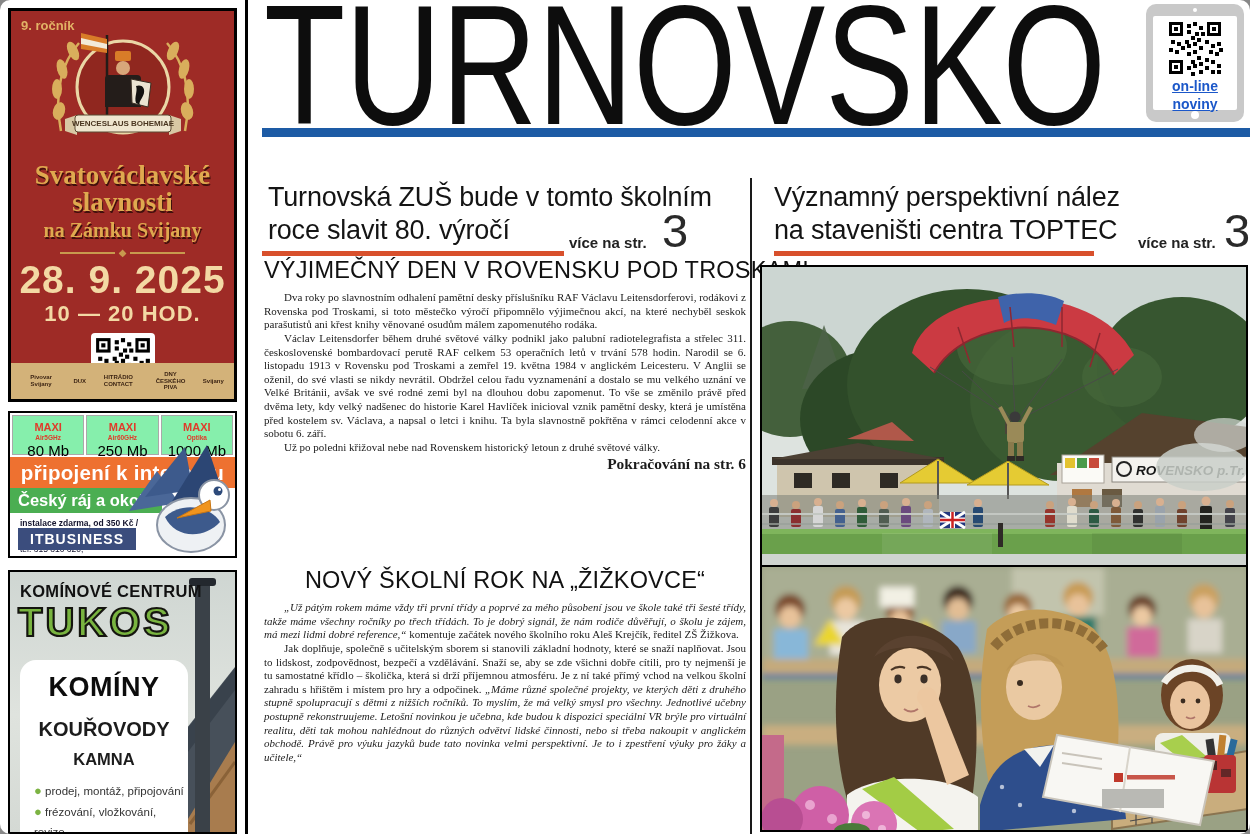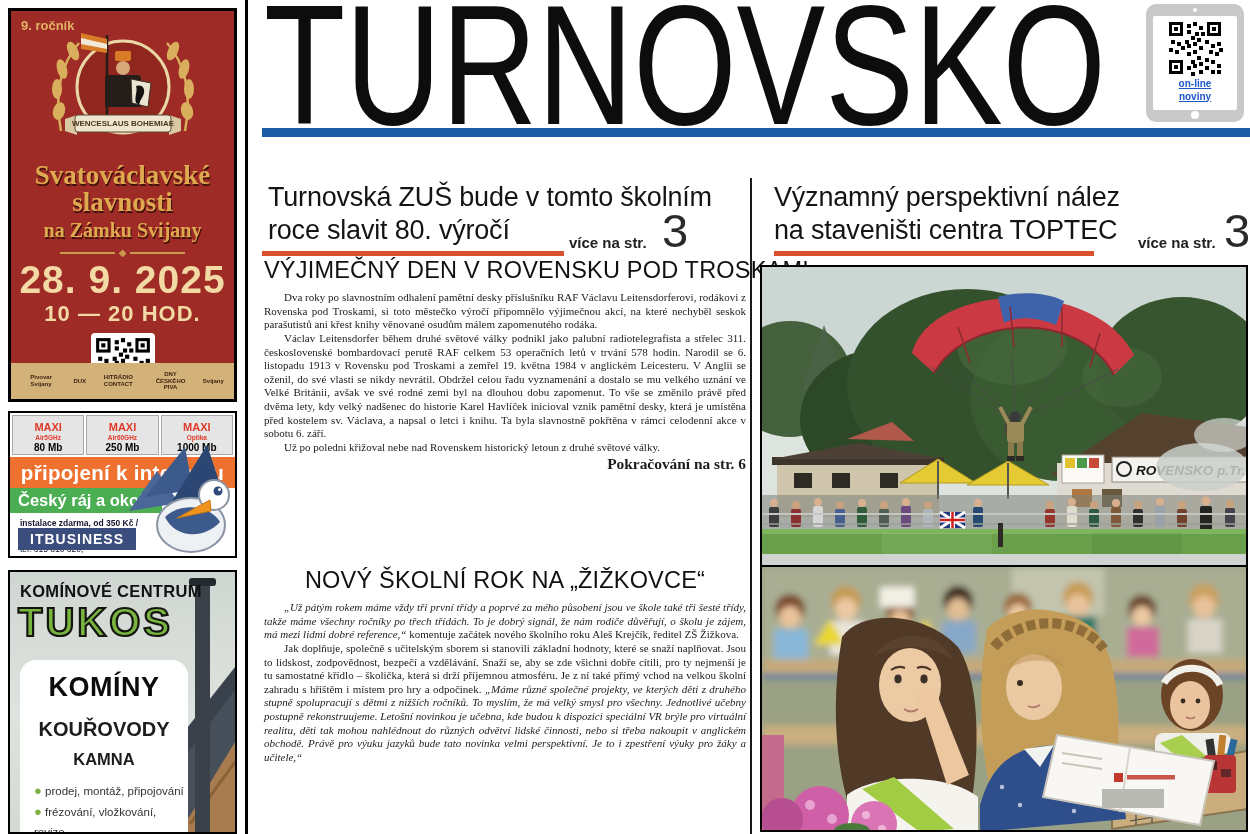--- a/index.html
+++ b/index.html
@@ -1,39 +1,39 @@
 <!DOCTYPE html>
 <html lang="cs"><head>
 <meta charset="utf-8">
 <style>
   * { margin:0; padding:0; box-sizing:border-box; }
   html,body { background:#888; }
   .page {
     position:relative; width:1250px; height:834px; background:#fff;
-    overflow:hidden; font-family:"Liberation Sans", sans-serif; color:#1c1c1c;
+    overflow:hidden; font-family:"Liberation Sans", sans-serif; color:#1c1c1c;border-radius:10px;
   }
   .abs { position:absolute; }
 
   
   .vrule-sidebar { left:245px; top:0; width:3px; height:834px; background:#000; }
   .main { left:262px; top:0; width:988px; height:834px; }
   .vrule-columns { left:488px; top:178px; width:2px; height:656px; background:#1a1a1a; }
 
   
   .mast-title-svg { left:0; top:0; }
   .accent-box { left:686px; top:49px; width:298px; height:80px; background:#d8502c; }
   .accent-box .accent-text {
     position:absolute; left:24px; top:4px; color:#fff; font-size:64px; font-weight:800; letter-spacing:-1px;
   }
   .tablet { right:6px; top:4px; width:98px; height:118px; background:#c9c9c9; border-radius:10px; z-index:5; }
   .tablet .cam { position:absolute; top:4px; left:47px; width:4px; height:4px; border-radius:50%; background:#fff; }
   .tablet .home { position:absolute; bottom:3px; left:45px; width:8px; height:8px; border-radius:50%; background:#fff; }
   .tablet .screen { position:absolute; left:7px; right:7px; top:12px; bottom:12px; background:#fff; border-radius:2px; text-align:center; }
   .tablet .qr-wrap { margin:3px auto 1px; width:58px; height:58px; }
-  .tablet .online-link { display:block; color:#1b57c9; font-weight:700; font-size:10px; text-decoration:underline; line-height:1.25; }
+  .tablet .online-link { display:block; color:#1b57c9; font-weight:700; font-size:14px; text-decoration:underline; line-height:1.25; }
   .blue-line { left:0; top:128px; width:988px; height:9px; background:#1d5ba5; }
   .gray-bar { left:0; top:137px; width:988px; height:31px; background:#b4b3b0; font-size:19px; color:#1f1f1f; }
   .gray-bar .issue { position:absolute; left:12px; top:4px; }
   .gray-bar .dates { position:absolute; right:10px; top:4px; }
 
   
   .teaser-head { font-size:27px; line-height:1.24; color:#141414; letter-spacing:-0.2px; }
   .t1-head { left:6px; top:181px; width:445px; }
   .t2-head { left:512px; top:181px; width:375px; }
   .red-bar { height:5px; background:#d8502c; }
@@ -74,24 +74,24 @@
   .ornament .bar { width:55px; height:2px; background:#c89a4e; }
   .ornament .dot { font-size:10px; }
   .svij-date { color:#f3d9a4; font-size:39px; font-weight:800; letter-spacing:1px; line-height:1.05; }
   .svij-time { color:#f3d9a4; font-size:22px; font-weight:800; letter-spacing:1px; }
   .svij-qr { margin:6px auto 0; width:64px; height:64px; background:#fff; border-radius:4px; padding:2px; }
   .sponsor-strip { position:absolute; left:0; right:0; bottom:0; height:36px; background:#d3b279; display:flex; align-items:center; justify-content:space-around; padding:0 4px; }
   .sponsor { font-size:6px; font-weight:700; color:#3d2514; line-height:1.1; max-width:40px; text-align:center; }
 
   .ad-itb { left:8px; top:411px; width:229px; height:147px; background:#fff; border-width:2px; }
   .plans { display:flex; height:42px; padding:2px 2px 0; gap:2px; }
-  .plan { flex:1; border:1px solid #a9a9a9; text-align:center; padding-top:1px; background:#e5e5e5; }
+  .plan { flex:1; border:1px solid #a9a9a9; text-align:center; padding-top:1px; background:#86efac; }
   .plan .brand { color:#e03a2a; font-size:11px; font-weight:800; line-height:1; }
   .plan .tech { color:#e03a2a; font-size:6.5px; font-weight:700; line-height:1; display:block; }
-  .plan .speed { color:#000; font-size:10px; font-weight:700; line-height:1.2; }
+  .plan .speed { color:#000; font-size:15px; font-weight:400; line-height:1.2; }
   .itb-orange { height:31px; background:#ee7130; color:#fff; font-size:20.5px; font-weight:800; text-align:center; line-height:31px; letter-spacing:0.3px; margin-top:2px; }
   .itb-green { height:25px; width:152px; background:#4bae52; color:#fff; font-size:16.5px; font-weight:700; line-height:25px; padding-left:8px; }
   .itb-info { margin:4px 0 0 10px; font-size:8.5px; line-height:1.5; color:#14142e; width:135px; }
   .itb-info .b { font-weight:700; }
   .itb-info a.mail { color:#1538c8; font-weight:700; text-decoration:underline; }
   .itb-box { position:absolute; left:8px; bottom:6px; background:#3b4d7d; color:#fff; font-size:14px; font-weight:800; letter-spacing:1px; padding:3px 12px; }
   .stork { position:absolute; right:0; top:32px; }
 
   .ad-tukos { left:8px; top:570px; width:229px; height:264px; border-width:2px; background:linear-gradient(180deg,#cfd6d2 0%,#dfe3de 55%,#d4d9d4 100%); }
   .tukos-roof { position:absolute; right:0; bottom:0; }

